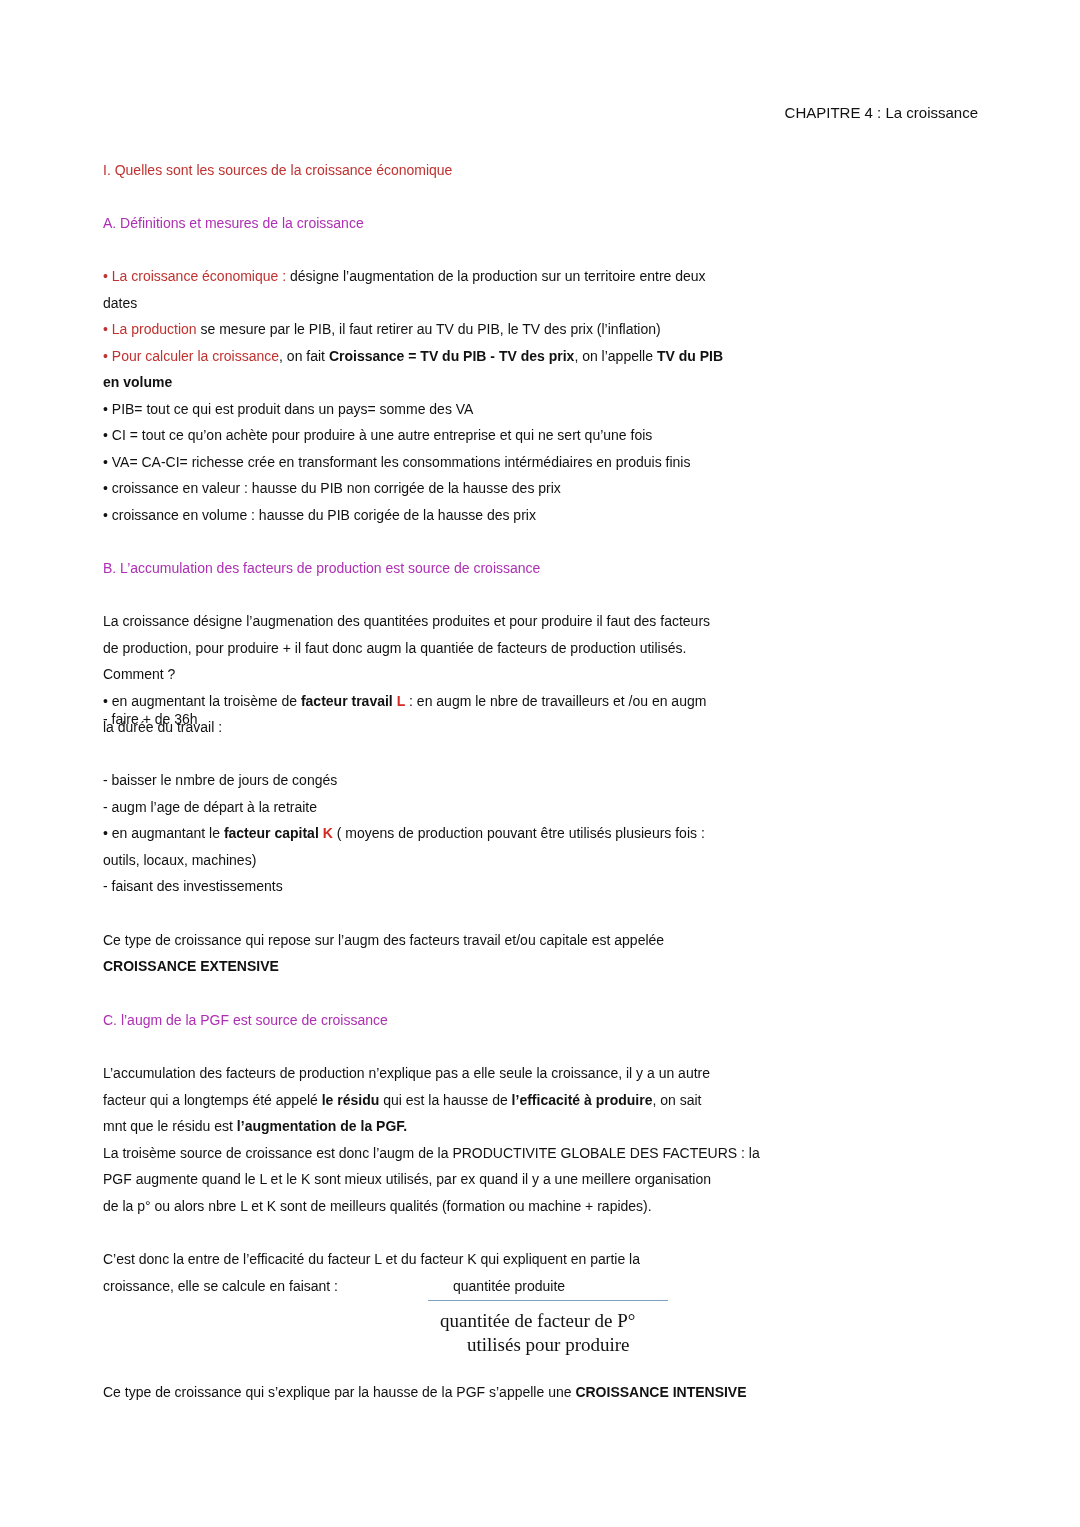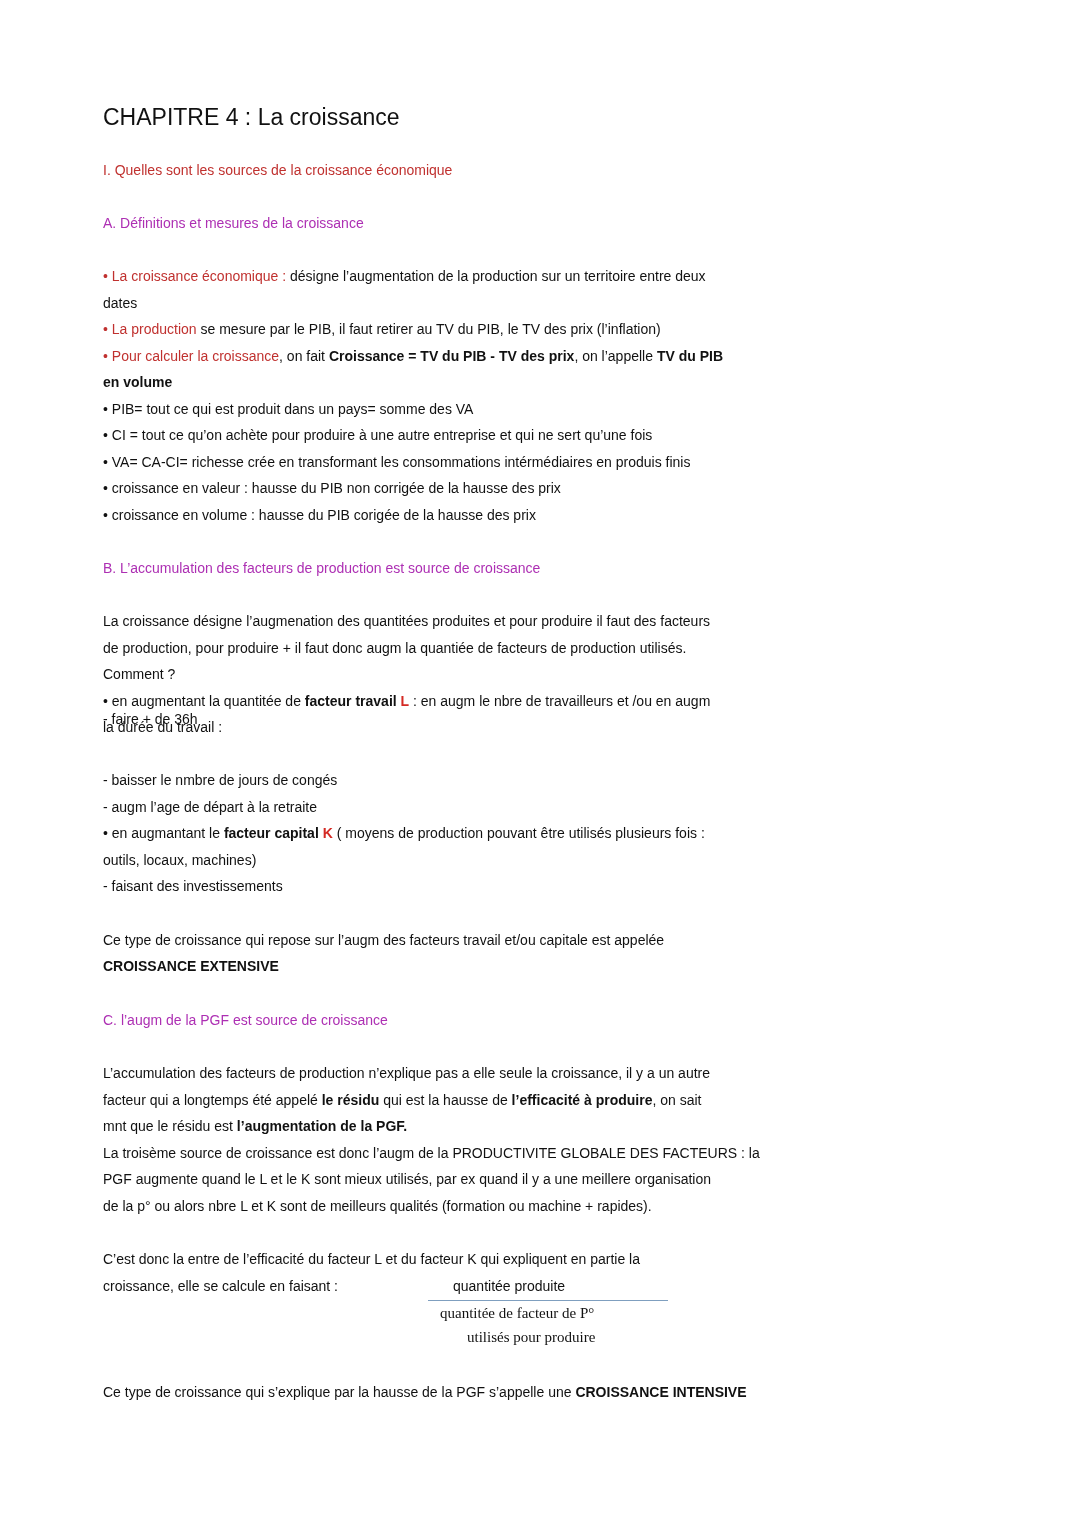--- a/index.html
+++ b/index.html
@@ -2,27 +2,27 @@
 <html><head>
 <meta charset="utf-8">
 <style>
   html, body { margin: 0; padding: 0; background: #ffffff; }
   body {
     width: 1080px; height: 1527px; position: relative; overflow: hidden;
     font-family: "Liberation Sans", sans-serif; color: #111111;
   }
   .page { position: absolute; left: 103px; top: 0; width: 880px; }
   .line { position: absolute; left: 0; font-size: 14px; line-height: 26.5px; white-space: nowrap; }
-  .title { position: absolute; left: 0; width: 875px; top: 104px; text-align: left; font-size: 23px; }
+  .title { position: absolute; left: 0; width: 875px; top: 104px; text-align: right; font-size: 15px; }
   .red { color: #c0312f; }
   .mag { color: #ad2fb3; text-align: center; }
   .kred { color: #d42a24; font-weight: bold; }
   b { font-weight: bold; }
   .frac-line { position: absolute; left: 325px; top: 1300px; width: 240px; height: 1px; background: #7f9fbf; }
-  .serif { font-family: "Liberation Serif", serif; font-size: 15px; }
+  .serif { font-family: "Liberation Serif", serif; font-size: 19px; margin-top: 8px; }
 </style>
 </head>
 <body>
 
 <div class="page">
 
   <div class="title">CHAPITRE 4 : La croissance</div>
 
   <div class="line red" style="top:157px">I. Quelles sont les sources de la croissance économique</div>
 
@@ -44,21 +44,21 @@
   <div class="line" style="top:449px">• VA= CA-CI= richesse  crée en transformant les consommations intérmédiaires en produis finis</div>
   <div class="line" style="top:475px">• croissance en valeur : hausse du PIB non corrigée de la hausse des prix</div>
   <div class="line" style="top:502px">• croissance en volume : hausse du PIB corigée de la hausse des prix</div>
 
   <div class="line mag" style="top:555px">B. L’accumulation des facteurs de production est source de croissance</div>
 
   <div class="line" style="top:608px">La croissance désigne l’augmenation des quantitées produites et pour produire il faut des facteurs</div>
   <div class="line" style="top:635px">de production, pour produire + il faut donc augm la quantiée de facteurs de production utilisés.</div>
   <div class="line" style="top:661px">Comment ?</div>
   <div class="line" style="top:688px">
-    <span>• en augmentant la quantitée de </span><b>facteur travail</b> <span class="kred">L</span><span> : en augm le nbre de  travailleurs et /ou en augm</span>
+    <span>• en augmentant la troisème de </span><b>facteur travail</b> <span class="kred">L</span><span> : en augm le nbre de  travailleurs et /ou en augm</span>
   </div>
   <div class="line" style="top:714px">la durée du travail :</div>
   <div class="line" style="top:706px">- faire + de 36h</div>
   <div class="line" style="top:767px">- baisser le nmbre de jours de congés</div>
   <div class="line" style="top:794px">- augm l’age de départ à la retraite</div>
   <div class="line" style="top:820px">
     <span>• en augmantant le </span><b>facteur capital</b> <span class="kred">K</span><span> ( moyens de production pouvant être utilisés plusieurs fois :</span>
   </div>
   <div class="line" style="top:847px">outils, locaux, machines)</div>
   <div class="line" style="top:873px">- faisant des investissements</div>

